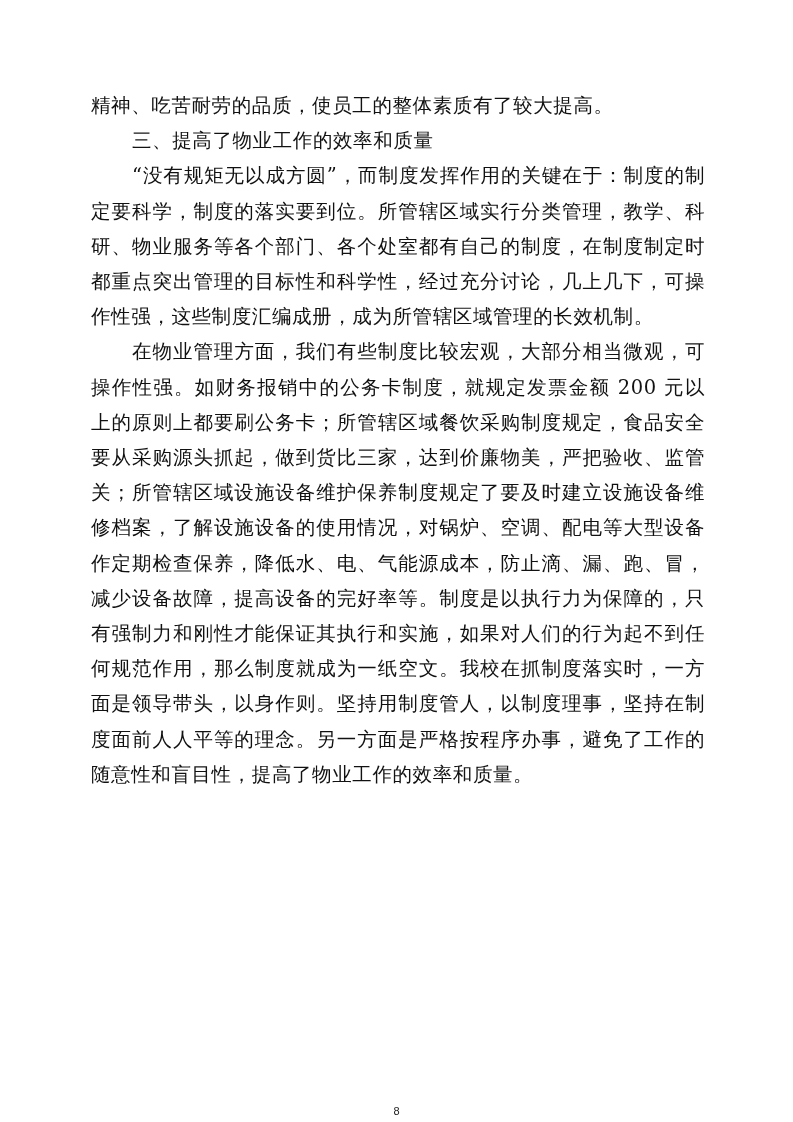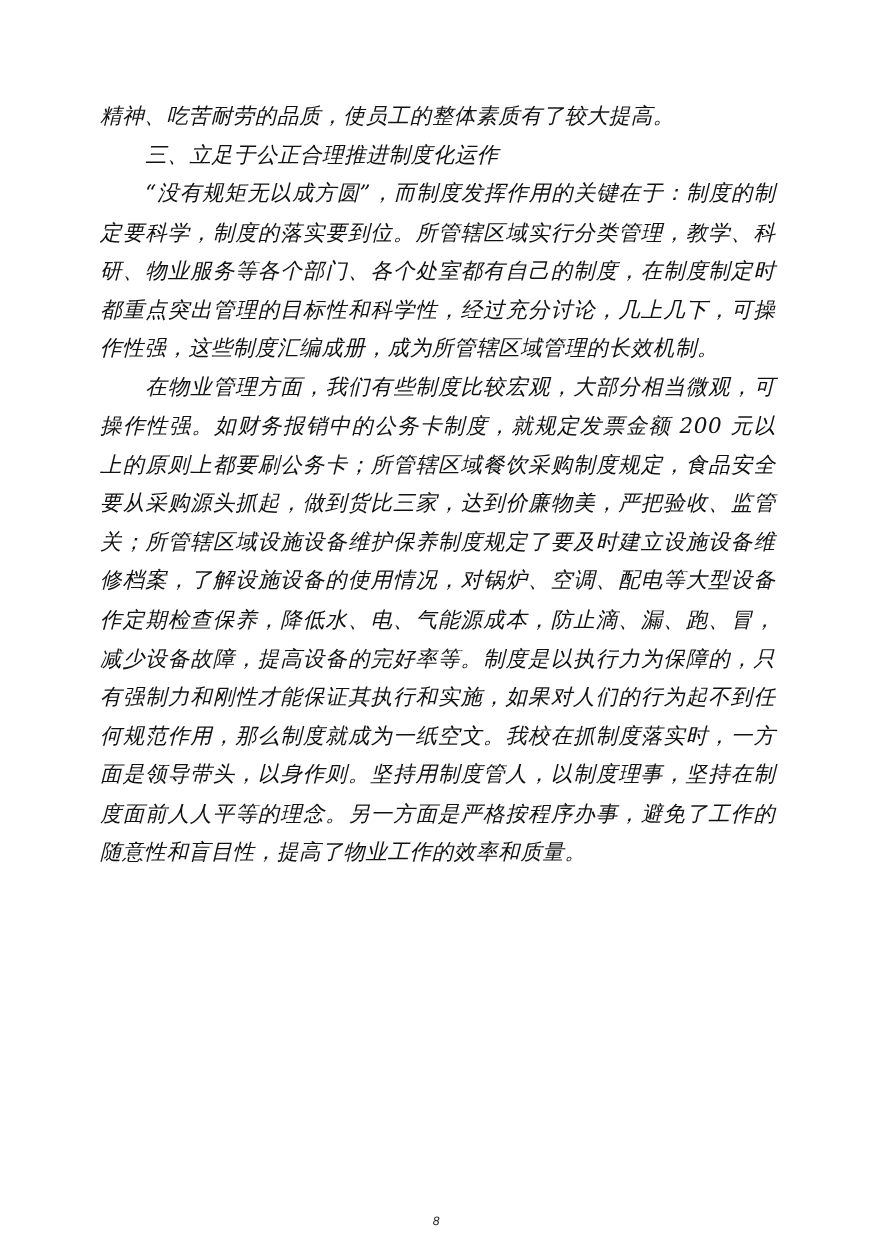--- a/index.html
+++ b/index.html
@@ -1,29 +1,29 @@
 <!DOCTYPE html>
 <html><head>
 <meta charset="utf-8">
 <style>
   html, body { margin: 0; padding: 0; background: #ffffff; }
   body { width: 793px; height: 1122px; position: relative; overflow: hidden;
          font-family: "DejaVu Serif", "Liberation Serif", serif; color: #111; }
-  .page { position: absolute; left: 0; top: 0; width: 793px; height: 866px; background: #fff; font-style: italic; }
+  .page { position: absolute; left: 0; top: 0; width: 793px; height: 866px; background: #fff; }
   .content { position: absolute; left: 91px; top: 88px; width: 614px; }
   .p { margin: 0; font-size: 19.5px; line-height: 35.2px; letter-spacing: 0.6px;
        text-align: justify; text-align-last: left; }
   .indent { text-indent: 41px; }
   .page-number { position: absolute; top: 1105px; left: 0; width: 793px; text-align: center;
                  font-family: "Liberation Sans", sans-serif; font-size: 11px; color: #222; }
 </style>
 </head>
 <body>
 
 <div class="page">
   <div class="content">
     <p class="p">精神、吃苦耐劳的品质，使员工的整体素质有了较大提高。</p>
-    <p class="p indent">三、立足于公正合理推进制度化运作</p>
+    <p class="p indent">三、提高了物业工作的效率和质量</p>
     <p class="p indent">“没有规矩无以成方圆”，而制度发挥作用的关键在于：制度的制定要科学，制度的落实要到位。所管辖区域实行分类管理，教学、科研、物业服务等各个部门、各个处室都有自己的制度，在制度制定时都重点突出管理的目标性和科学性，经过充分讨论，几上几下，可操作性强，这些制度汇编成册，成为所管辖区域管理的长效机制。</p>
     <p class="p indent">在物业管理方面，我们有些制度比较宏观，大部分相当微观，可操作性强。如财务报销中的公务卡制度，就规定发票金额 200 元以上的原则上都要刷公务卡；所管辖区域餐饮采购制度规定，食品安全要从采购源头抓起，做到货比三家，达到价廉物美，严把验收、监管关；所管辖区域设施设备维护保养制度规定了要及时建立设施设备维修档案，了解设施设备的使用情况，对锅炉、空调、配电等大型设备作定期检查保养，降低水、电、气能源成本，防止滴、漏、跑、冒，减少设备故障，提高设备的完好率等。制度是以执行力为保障的，只有强制力和刚性才能保证其执行和实施，如果对人们的行为起不到任何规范作用，那么制度就成为一纸空文。我校在抓制度落实时，一方面是领导带头，以身作则。坚持用制度管人，以制度理事，坚持在制度面前人人平等的理念。另一方面是严格按程序办事，避免了工作的随意性和盲目性，提高了物业工作的效率和质量。</p>
   </div>
   <div class="page-number">8</div>
 </div>
 
 </body></html>

